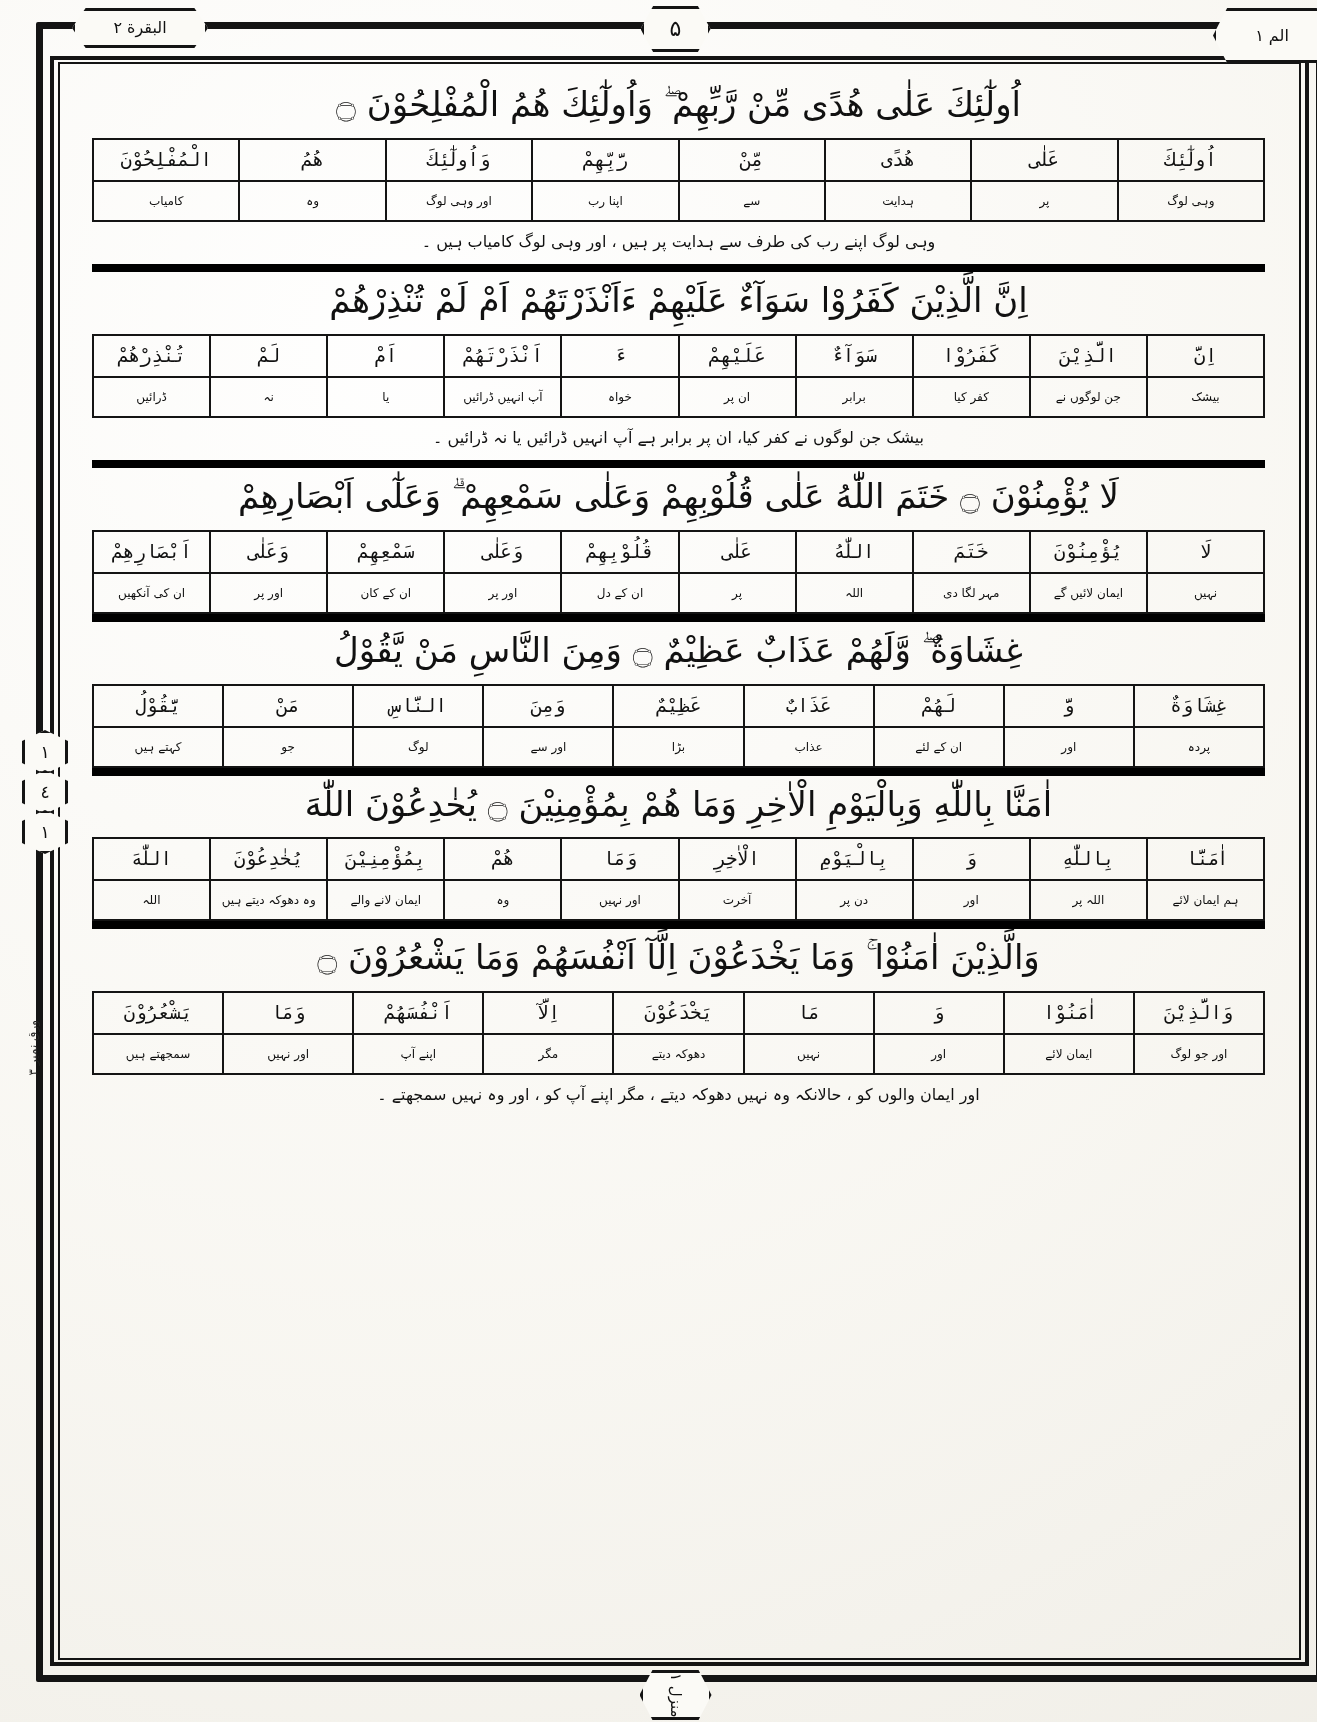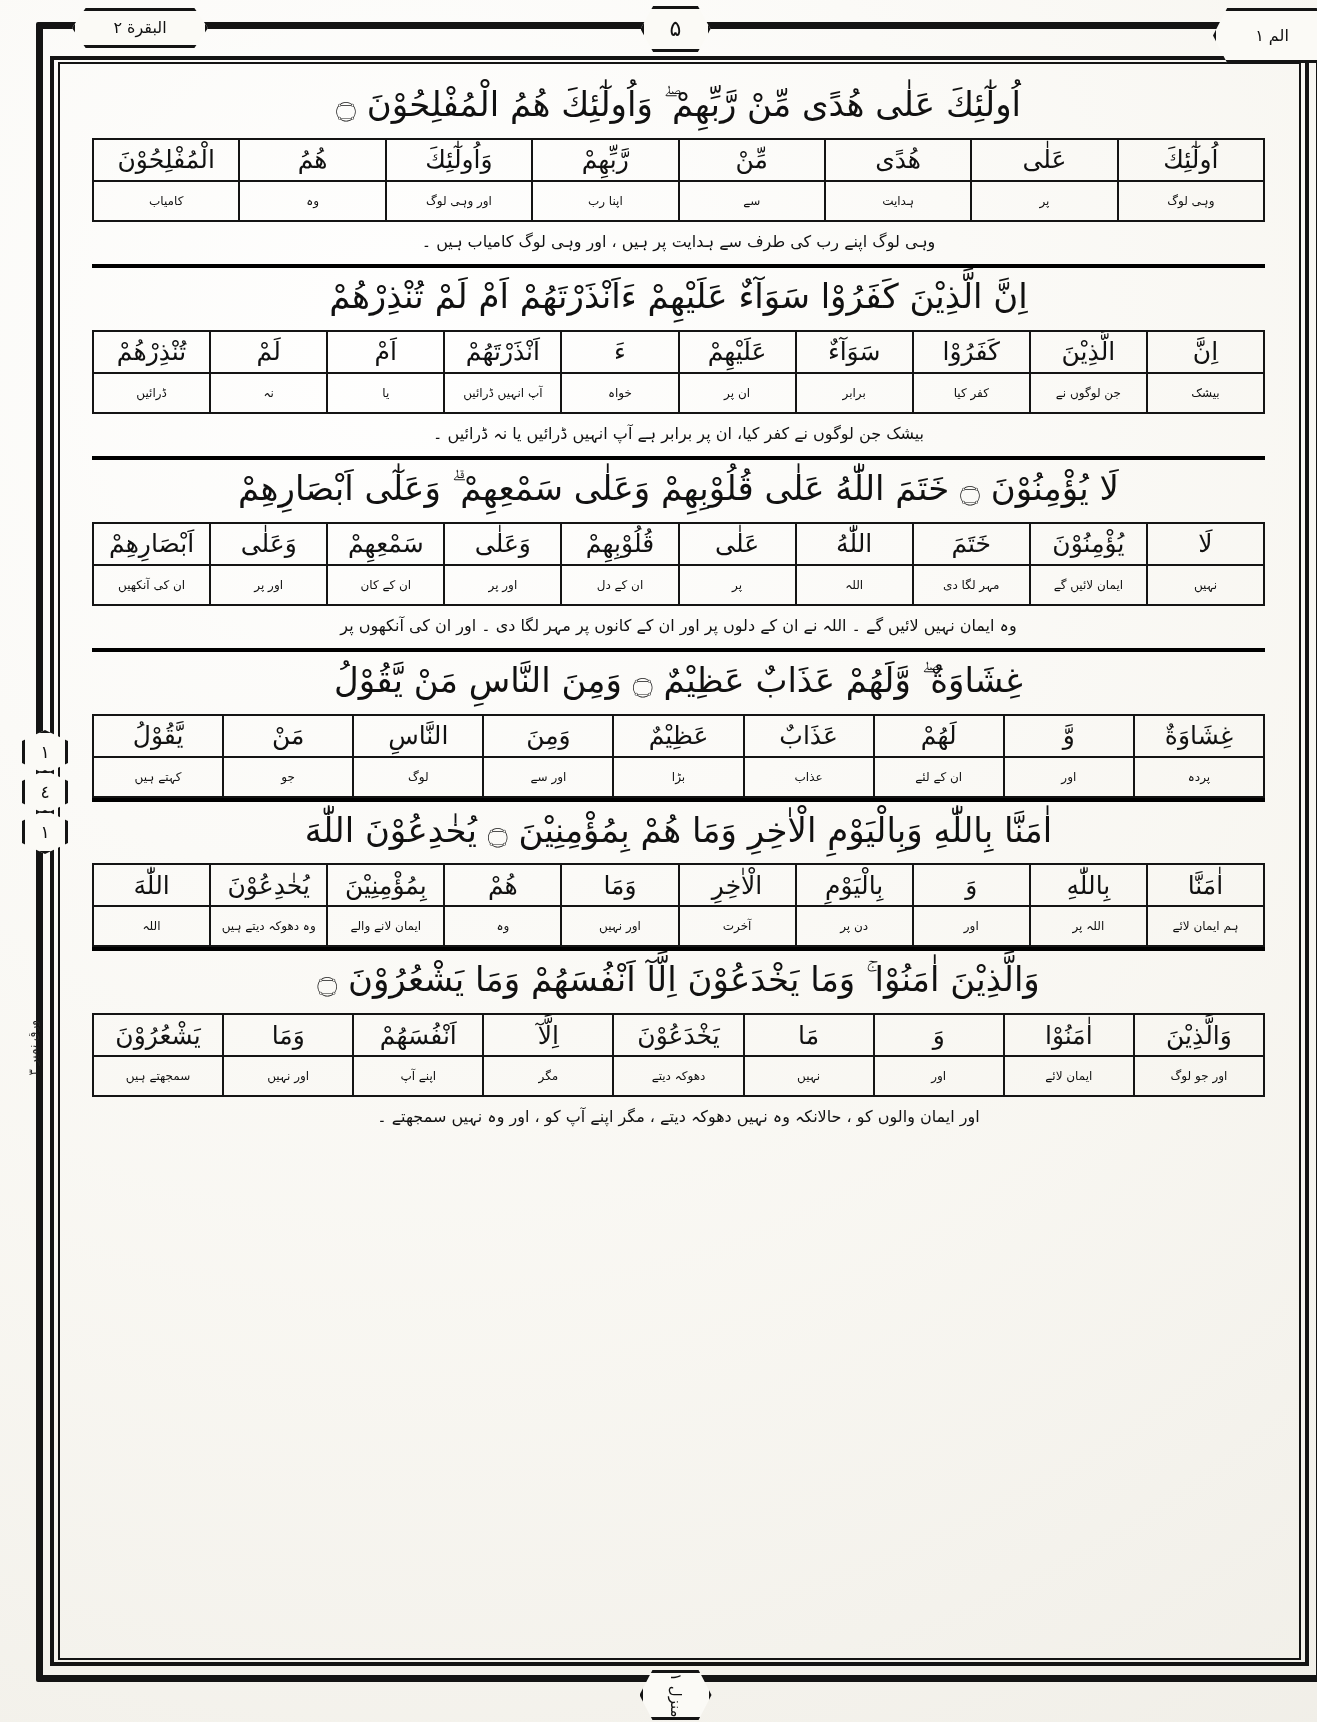--- a/index.html
+++ b/index.html
@@ -150,21 +150,21 @@
   .content {
     position: absolute;
     left: 92px;
     top: 76px;
     right: 86px;
     bottom: 76px;
     display: flex;
     flex-direction: column;
   }
   .verse-block {
-    border-bottom: 4px solid #000000;
+    border-bottom: 8px solid #000000;
   }
   .verse-block:last-child {
     border-bottom: none;
   }
   .arabic-line {
     direction: rtl;
     text-align: center;
     font-family: "DejaVu Sans", sans-serif;
     font-size: 34px;
     line-height: 1.35;
@@ -181,23 +181,23 @@
   }
   table.word-table td {
     border: 2px solid #141414;
     text-align: center;
     vertical-align: middle;
     padding: 3px 2px;
     overflow: hidden;
     white-space: nowrap;
   }
   tr.arabic-row td {
-    font-size: 25px;
+    font-size: 19px;
     height: 34px;
-    font-family: Liberation Serif, serif;
+    font-family: Liberation Mono, monospace;
   }
   tr.urdu-row td {
     font-size: 12px;
     height: 32px;
     font-family: "DejaVu Sans", sans-serif;
   }
   .translation-line {
     direction: rtl;
     text-align: center;
     font-size: 16px;
@@ -316,21 +316,20 @@
           <td>اللہ</td>
           <td>پر</td>
           <td>ان کے دل</td>
           <td>اور پر</td>
           <td>ان کے کان</td>
           <td>اور پر</td>
           <td>ان کی آنکھیں</td>
         </tr>
       </tbody>
         </table>
-      <div class="translation-line no-top-border">وہ ایمان نہیں لائیں گے ۔ اللہ نے ان کے دلوں پر اور ان کے کانوں پر مہر لگا دی ۔ اور ان کی آنکھوں پر</div>
     </div>
 
     <div class="verse-block">
       <div class="arabic-line">غِشَاوَةٌ ۖ وَّلَهُمْ عَذَابٌ عَظِيْمٌ ۝ وَمِنَ النَّاسِ مَنْ يَّقُوْلُ</div>
       <table class="word-table">
         <tbody>
             <tr class="arabic-row">
           <td>غِشَاوَةٌ</td>
           <td>وَّ</td>
           <td>لَهُمْ</td>

